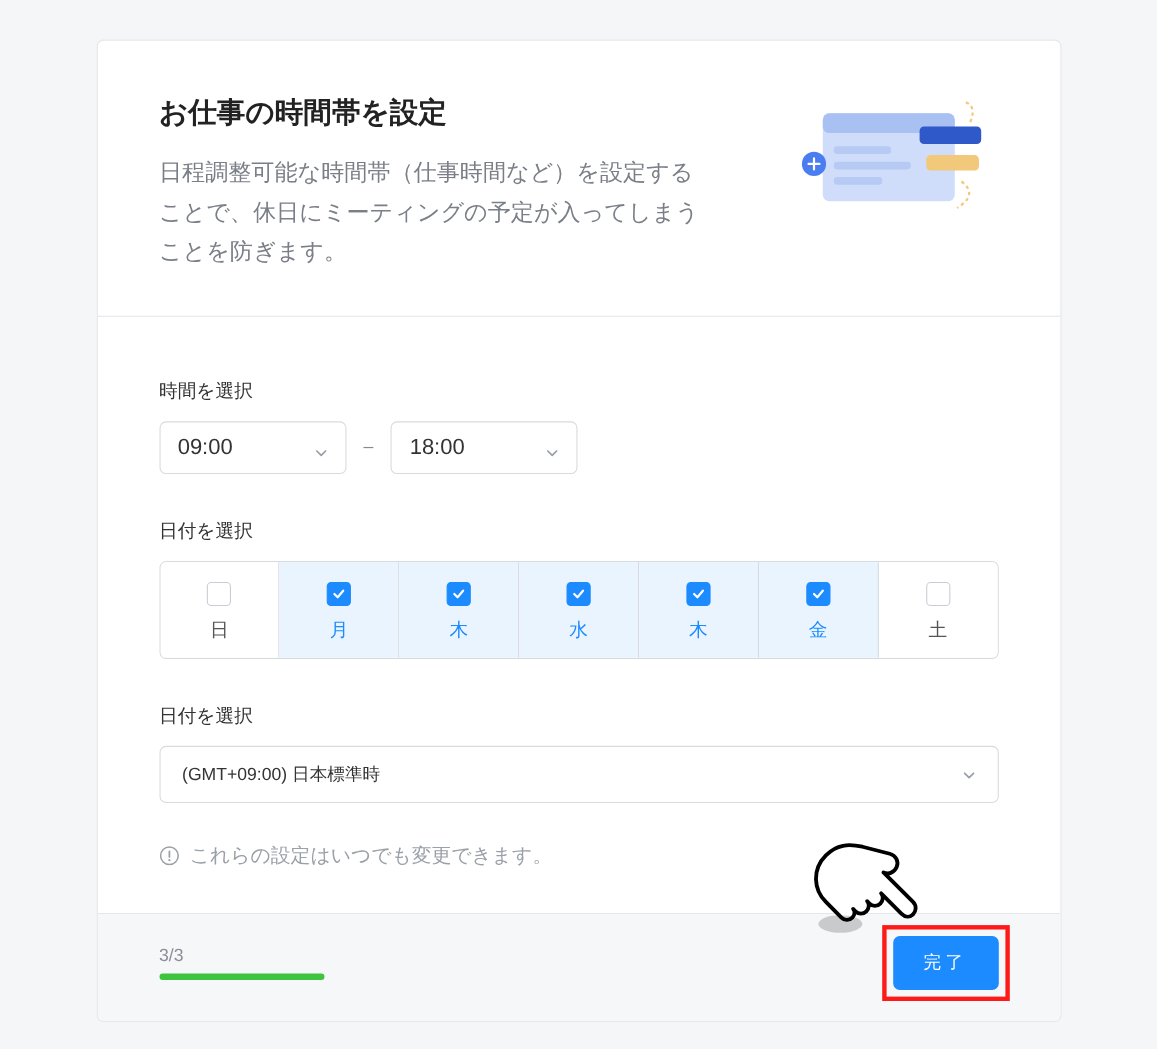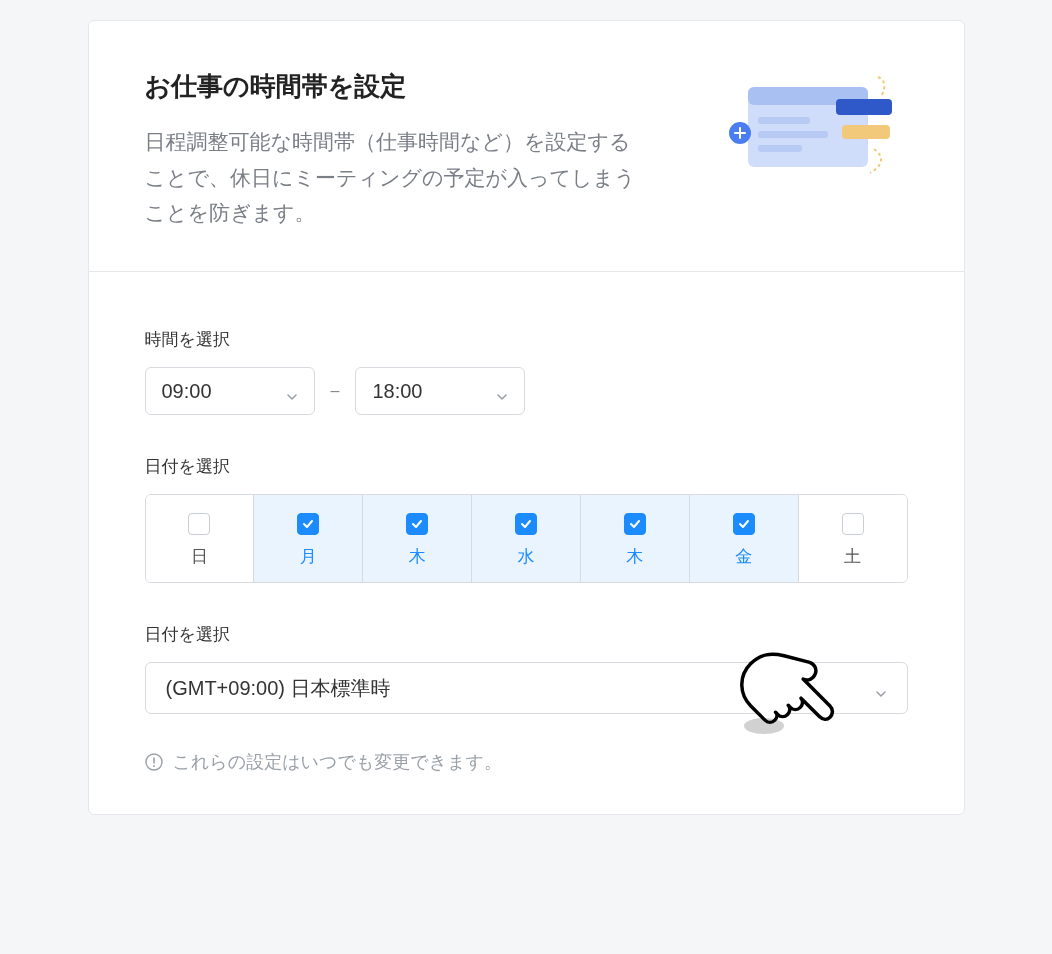--- a/index.html
+++ b/index.html
@@ -7,21 +7,21 @@
     font-family: -apple-system, BlinkMacSystemFont, "Segoe UI", "Hiragino Sans", "Hiragino Kaku Gothic ProN", Meiryo, sans-serif;
     background: #f5f6f8;
     padding: 20px;
     color: #333;
   }
   .card {
     background: #fff;
     border: 1px solid #e5e7eb;
     border-radius: 6px;
     width: 877px;
-    margin: 0 auto;
+    margin: 16px auto;
     overflow: visible;
     position: relative;
   }
   .card-header {
     padding: 48px 56px 40px 56px;
     border-bottom: 1px solid #e5e7eb;
     display: flex;
     justify-content: space-between;
     align-items: flex-start;
     gap: 40px;
@@ -118,21 +118,21 @@
   .day-cell.selected .day-label { color: #1b8bff; }
   .tz-select {
     width: 100%;
     height: 52px;
     border: 1px solid #d7dbe0;
     border-radius: 6px;
     padding: 0 20px;
     display: flex;
     align-items: center;
     justify-content: space-between;
-    font-size: 20px;
+    font-size: 16px;
     color: #333;
     background: #fff;
     cursor: pointer;
     margin-bottom: 36px;
   }
   .info-row {
     display: flex;
     align-items: center;
     gap: 10px;
     color: #9aa0a8;
@@ -315,20 +315,30 @@
           <circle cx="9" cy="9" r="8" stroke="#9aa0a8" stroke-width="1.4" fill="none"></circle>
           <line x1="9" y1="5" x2="9" y2="10" stroke="#9aa0a8" stroke-width="1.6" stroke-linecap="round"></line>
           <circle cx="9" cy="13" r="1" fill="#9aa0a8"></circle>
         </svg>
       </span>
       <span>これらの設定はいつでも変更できます。</span>
     </div>
 
   </div>
 
+  <div class="card-footer">
+    <div class="progress-wrap">
+      <div class="progress-text">3/3</div>
+      <div class="progress-bar"></div>
+    </div>
+    <div class="done-wrap">
+      <div class="done-highlight"></div>
+      <button class="done-btn">完了</button>
+    </div>
+  </div>
 
   <div class="hand-cursor">
     <svg viewBox="0 0 110 110" width="110" height="110">
       <g transform="rotate(135 55 55)">
         <path d="M38 14
                  C38 9 42 6 46 6
                  C50 6 53 9 53 14
                  L53 40
                  C53 37 56 34 60 34
                  C64 34 67 37 67 41

